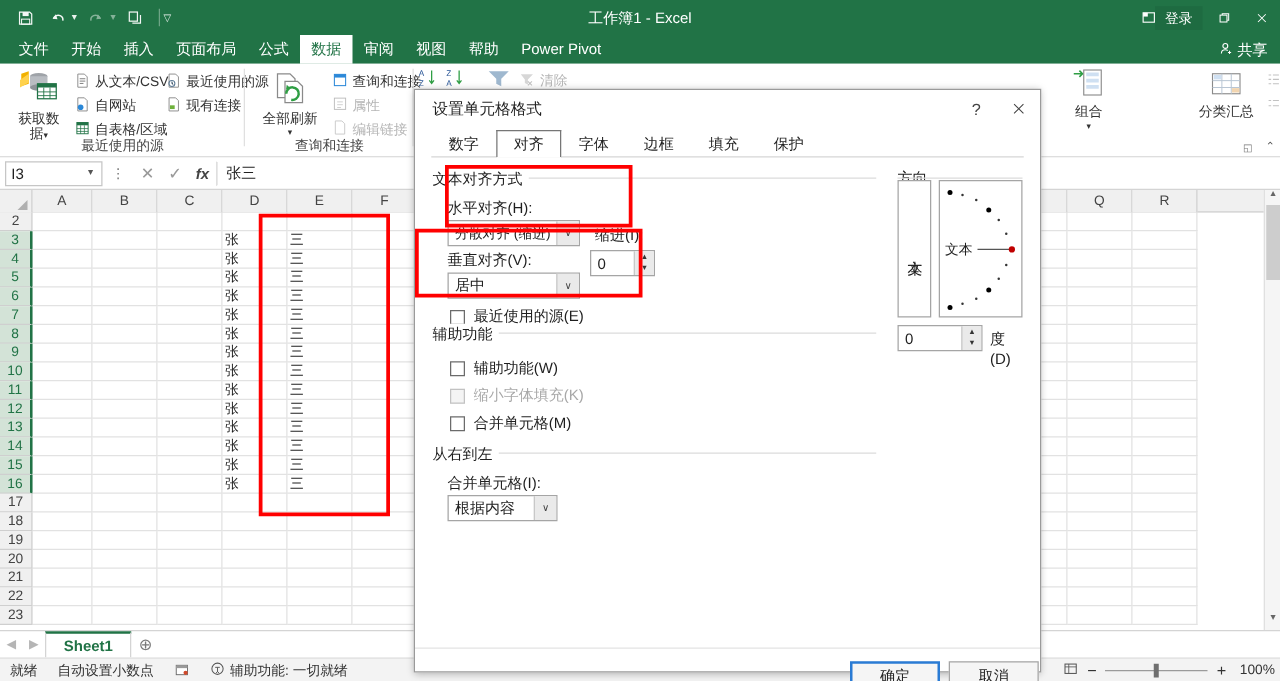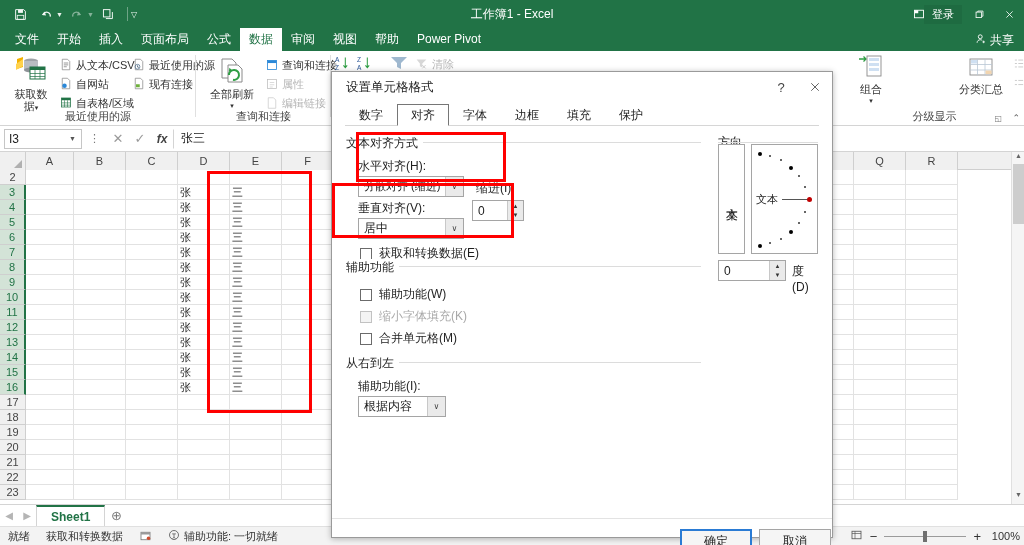--- a/index.html
+++ b/index.html
@@ -433,21 +433,20 @@
     <div class="smallitem disabled" style="left:168px; top:5px;">
       <span class="ic"><svg width="12" height="11" viewBox="0 0 16 16">
             <path d="M2 3h3M2 8h3M2 13h3M7 3h7M7 8h7M7 13h7" stroke="#c2c2c2" stroke-width="1.2"></path>
           </svg></span>
     </div>
     <div class="smallitem disabled" style="left:168px; top:24px;">
       <span class="ic"><svg width="12" height="11" viewBox="0 0 16 16">
             <path d="M2 5h3M2 11h3M7 5h7M7 11h7" stroke="#c2c2c2" stroke-width="1.2"></path>
           </svg></span>
     </div>
-    <div class="glabel">分级显示</div>
     <div style="position:absolute; right:22px; bottom:2px; font-size:8px; color:#777;">◱</div>
     <div style="position:absolute; right:4px; bottom:2px; font-size:9px; color:#555;">⌃</div>
   </div>
 </div>
 
 <div id="fbar">
   <div id="namebox">
     <span>I3</span>
     <span class="nb-caret">▼</span>
   </div>
@@ -1098,21 +1097,21 @@
 
 <div id="sheetbar">
   <div class="navarr">◀</div>
   <div class="navarr">▶</div>
   <div class="sheet-tab">Sheet1</div>
   <div class="addsheet">⊕</div>
 </div>
 
 <div id="statusbar">
   <div class="sitem">就绪</div>
-  <div class="sitem">获取和转换数据</div>
+  <div class="sitem">自动设置小数点</div>
   <div class="sitem">
     <svg width="13" height="12" viewBox="0 0 16 16">
         <rect x="2" y="3" width="12" height="10" fill="#fff" stroke="#6a6a6a" stroke-width="1"></rect>
         <rect x="2" y="3" width="12" height="3" fill="#9a9a9a"></rect>
         <circle cx="12" cy="11" r="2.3" fill="#d04a2c"></circle>
       </svg>
   </div>
   <div class="sitem">
     <span>
       <svg width="12" height="12" viewBox="0 0 16 16">
@@ -1179,21 +1178,21 @@
           <div>▼</div>
         </span>
       </div>
       <div class="fld-label" style="left:12px; top:58px;">垂直对齐(V):</div>
       <div class="combo" style="left:12px; top:76px; width:106px;">
         <span>居中</span>
         <span class="arrow">∨</span>
       </div>
       <div class="chk" style="left:14px; top:103px;">
         <span class="box"></span>
-        <span>获取和转换数据(E)</span>
+        <span>最近使用的源(E)</span>
       </div>
     </div>
 
     <div class="grp" style="left:14px; top:140px; width:355px;">
       <div class="grp-line"></div>
       <div class="grp-title">辅助功能</div>
       <div class="chk" style="left:14px; top:20px;">
         <span class="box"></span>
         <span>辅助功能(W)</span>
       </div>
@@ -1203,21 +1202,21 @@
       </div>
       <div class="chk" style="left:14px; top:64px;">
         <span class="box"></span>
         <span>合并单元格(M)</span>
       </div>
     </div>
 
     <div class="grp" style="left:14px; top:236px; width:355px;">
       <div class="grp-line"></div>
       <div class="grp-title">从右到左</div>
-      <div class="fld-label" style="left:12px; top:16px;">辅助功能(I):</div>
+      <div class="fld-label" style="left:12px; top:16px;">合并单元格(I):</div>
       <div class="combo" style="left:12px; top:34px; width:88px;">
         <span>根据内容</span>
         <span class="arrow">∨</span>
       </div>
     </div>
 
     <div id="orient">
       <div class="grp-line" style="position:absolute;top:8px;left:0;width:100px;height:1px;background:#dcdcdc;"></div>
       <div class="grp-title" style="top:1px;">方向</div>
       <div class="obox">

